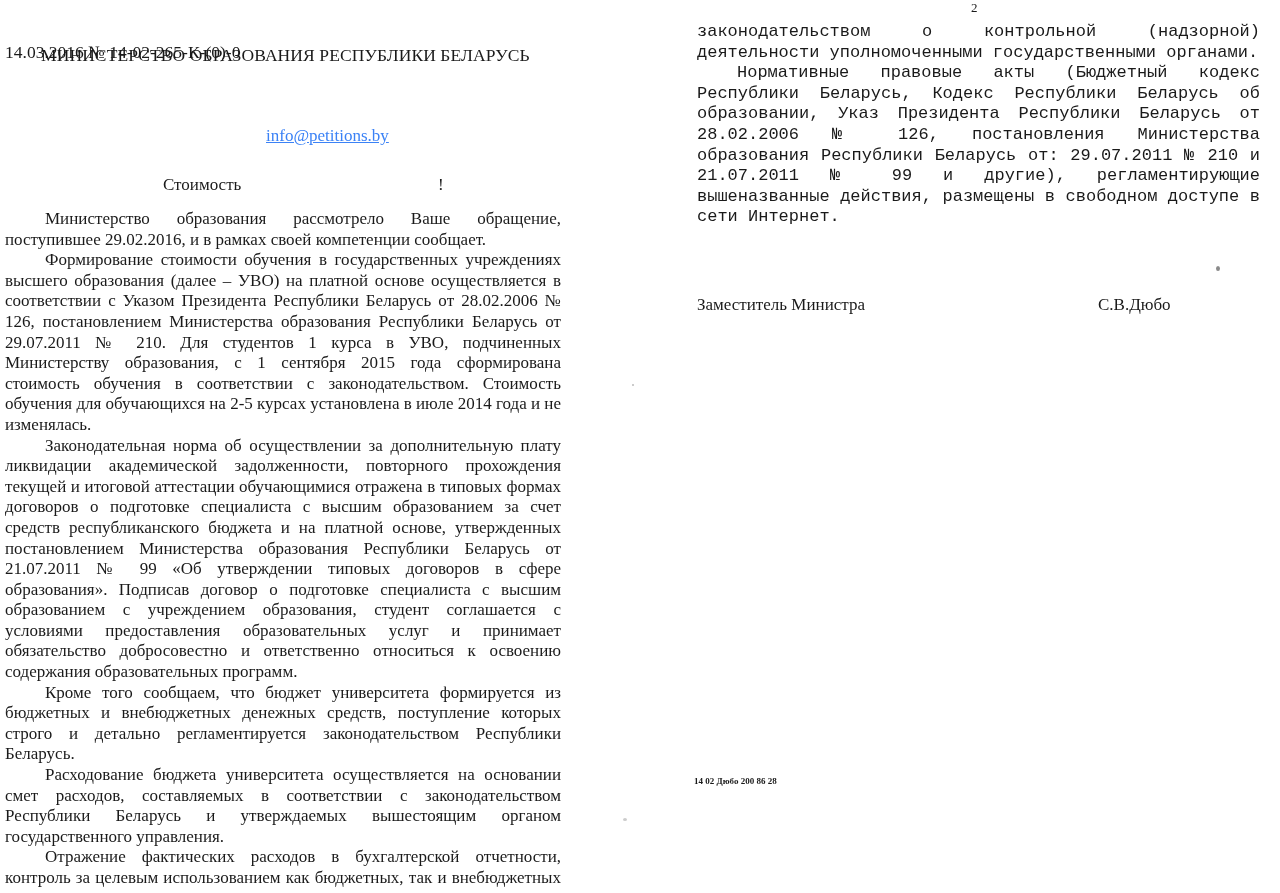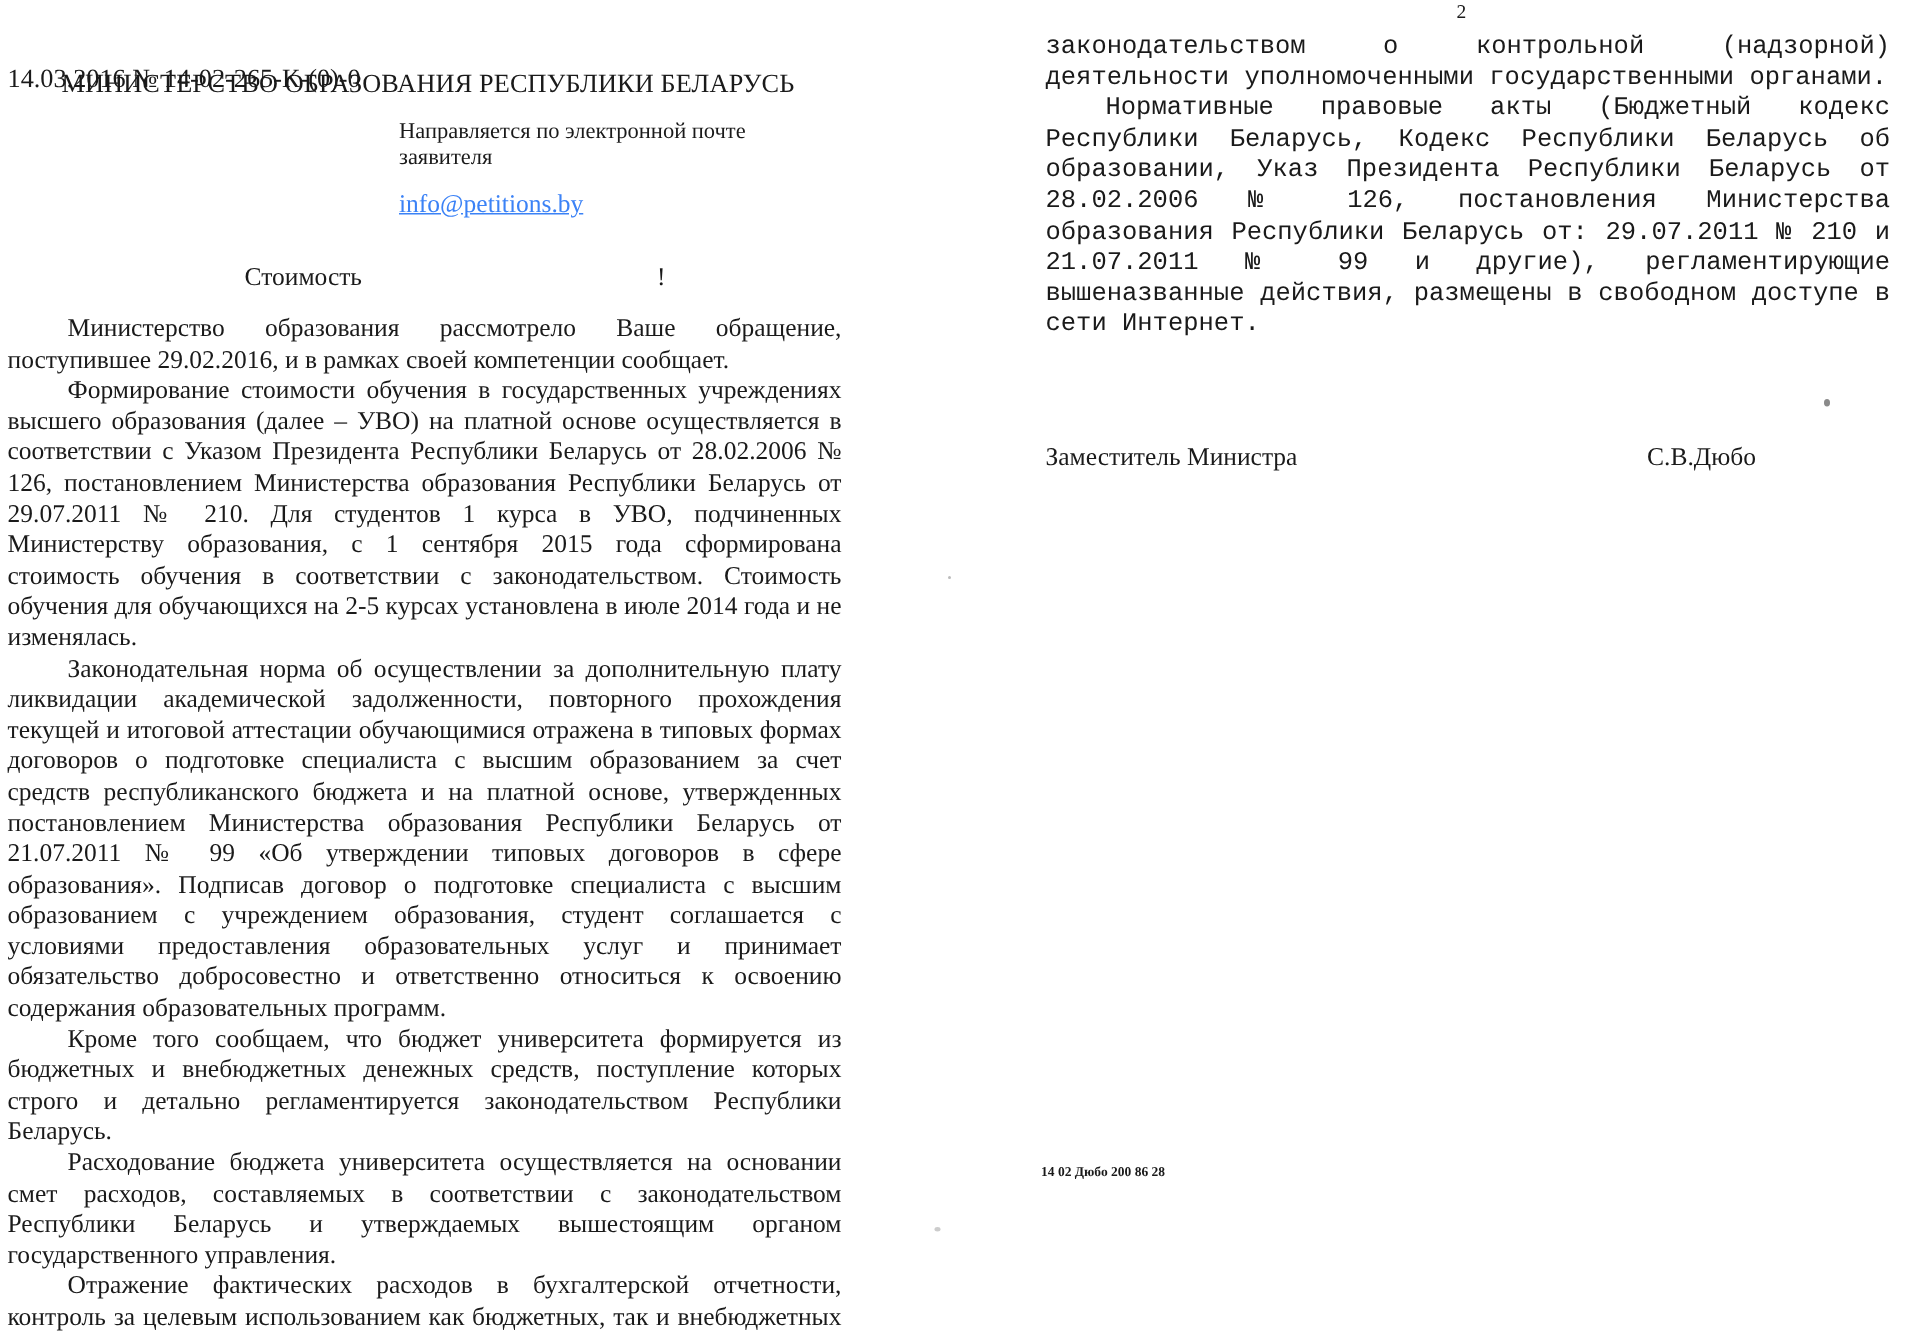--- a/index.html
+++ b/index.html
@@ -29,21 +29,20 @@
   .signature-name { left: 458px; top: 295px; font-size: 17px; }
   .footer-code { left: 54px; top: 776px; font-size: 9px; font-weight: bold; }
   .speck { position: absolute; background: #8a8a8a; border-radius: 50%; }
 </style>
 </head>
 <body>
 
 <div class="page page-1">
   <div class="abs ministry-title">МИНИСТЕРСТВО ОБРАЗОВАНИЯ РЕСПУБЛИКИ БЕЛАРУСЬ</div>
   <div class="abs doc-ref">14.03.2016 № 14-02-265-К-(0)-0</div>
-  <div class="abs delivery-note">Направляется по электронной почте заявителя</div>
   <a class="abs email">info@petitions.by</a>
   <div class="abs salutation">Стоимость</div>
   <div class="abs salutation-mark">!</div>
 
   <div class="body-text p1-body">
     <p>Министерство образования рассмотрело Ваше обращение, поступившее 29.02.2016, и в рамках своей компетенции сообщает.</p>
     <p>Формирование стоимости обучения в государственных учреждениях высшего образования (далее – УВО) на платной основе осуществляется в соответствии с Указом Президента Республики Беларусь от 28.02.2006 № 126, постановлением Министерства образования Республики Беларусь от 29.07.2011 № 210. Для студентов 1 курса в УВО, подчиненных Министерству образования, с 1 сентября 2015 года сформирована стоимость обучения в соответствии с законодательством. Стоимость обучения для обучающихся на 2-5 курсах установлена в июле 2014 года и не изменялась.</p>
     <p>Законодательная норма об осуществлении за дополнительную плату ликвидации академической задолженности, повторного прохождения текущей и итоговой аттестации обучающимися отражена в типовых формах договоров о подготовке специалиста с высшим образованием за счет средств республиканского бюджета и на платной основе, утвержденных постановлением Министерства образования Республики Беларусь от 21.07.2011 № 99 «Об утверждении типовых договоров в сфере образования». Подписав договор о подготовке специалиста с высшим образованием с учреждением образования, студент соглашается с условиями предоставления образовательных услуг и принимает обязательство добросовестно и ответственно относиться к освоению содержания образовательных программ.</p>
     <p>Кроме того сообщаем, что бюджет университета формируется из бюджетных и внебюджетных денежных средств, поступление которых строго и детально регламентируется законодательством Республики Беларусь.</p>
     <p>Расходование бюджета университета осуществляется на основании смет расходов, составляемых в соответствии с законодательством Республики Беларусь и утверждаемых вышестоящим органом государственного управления.</p>

